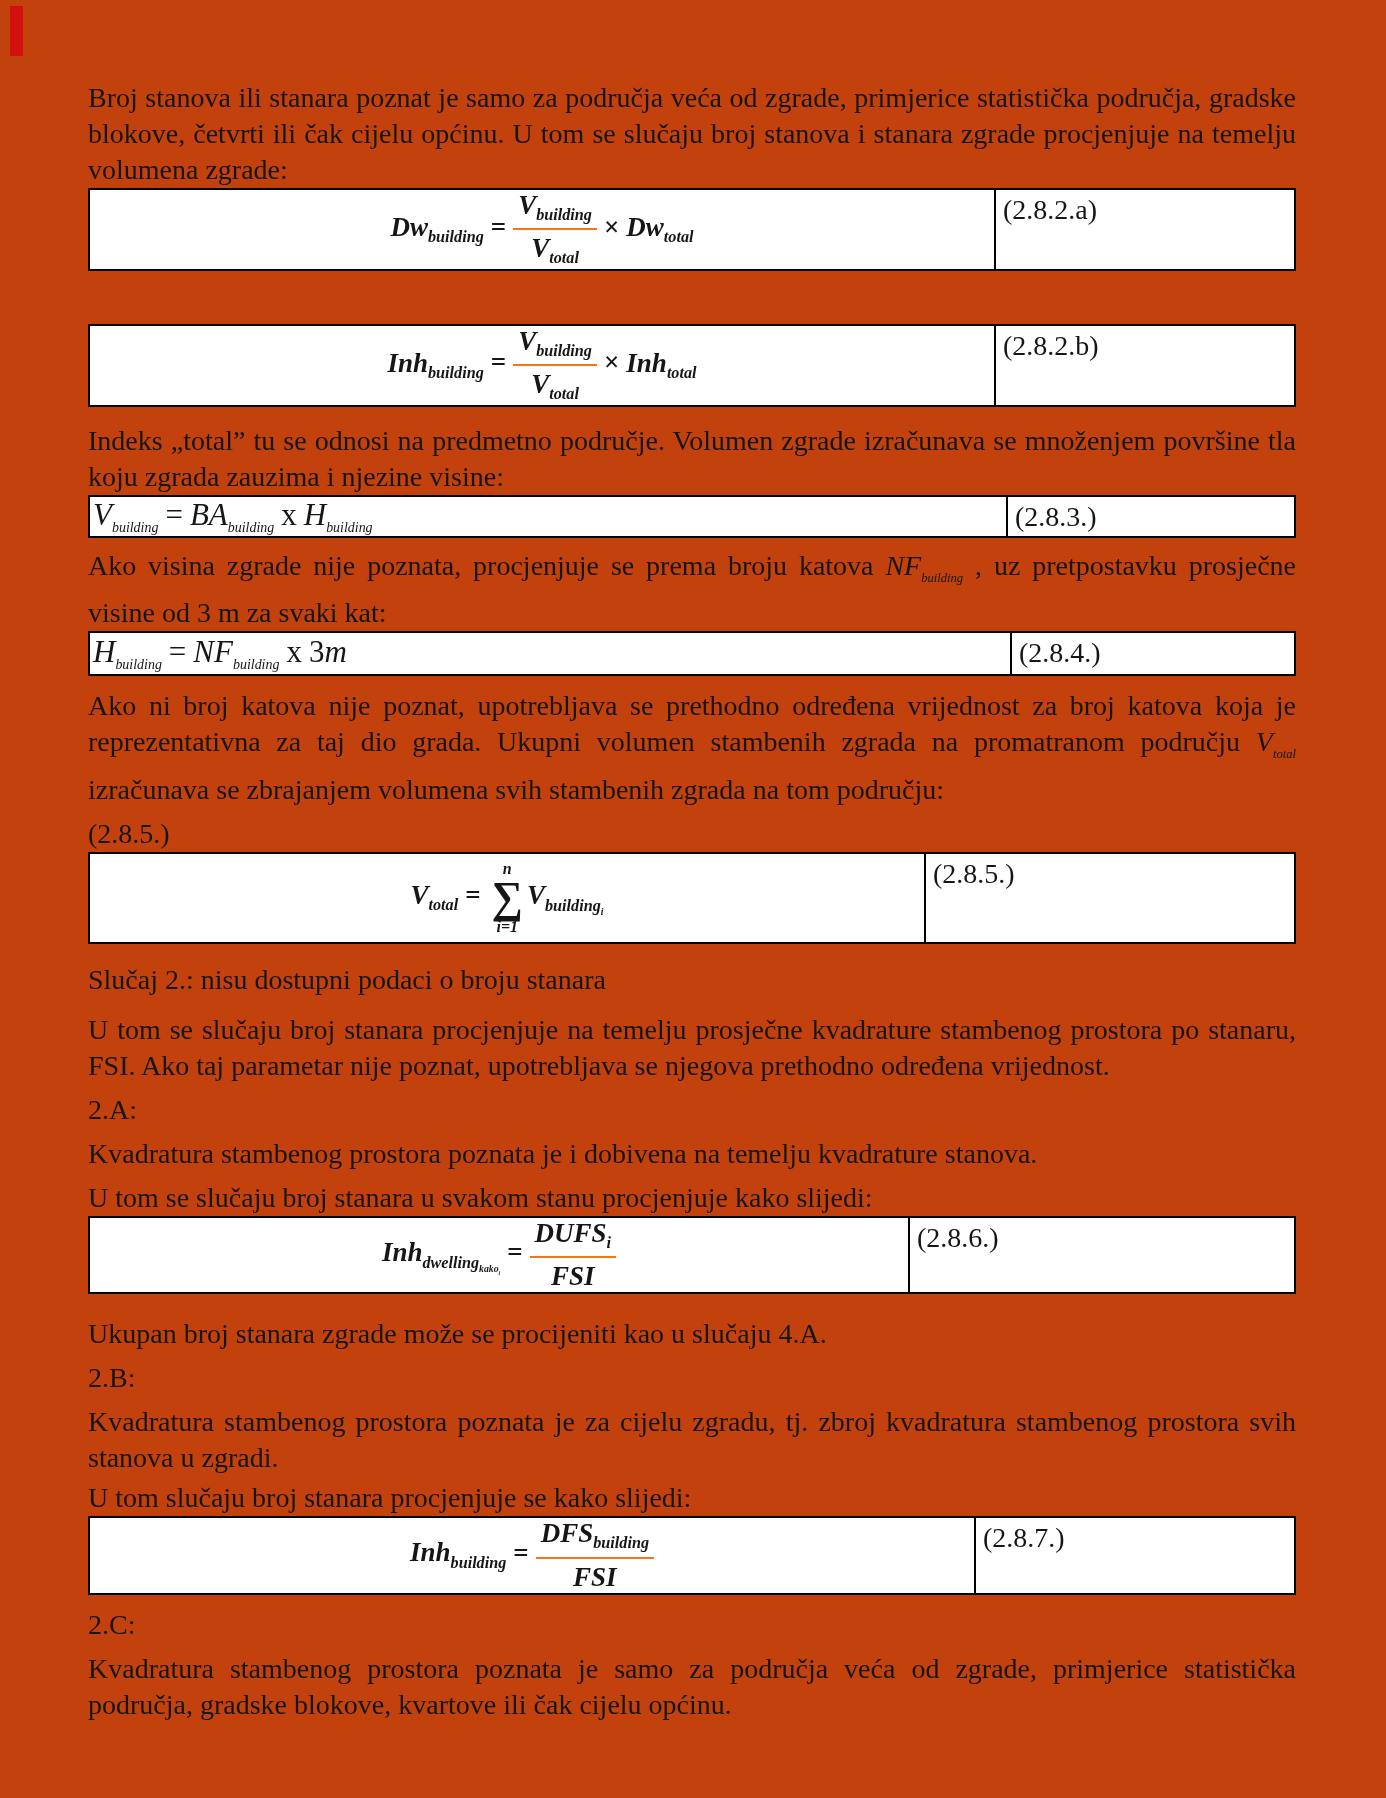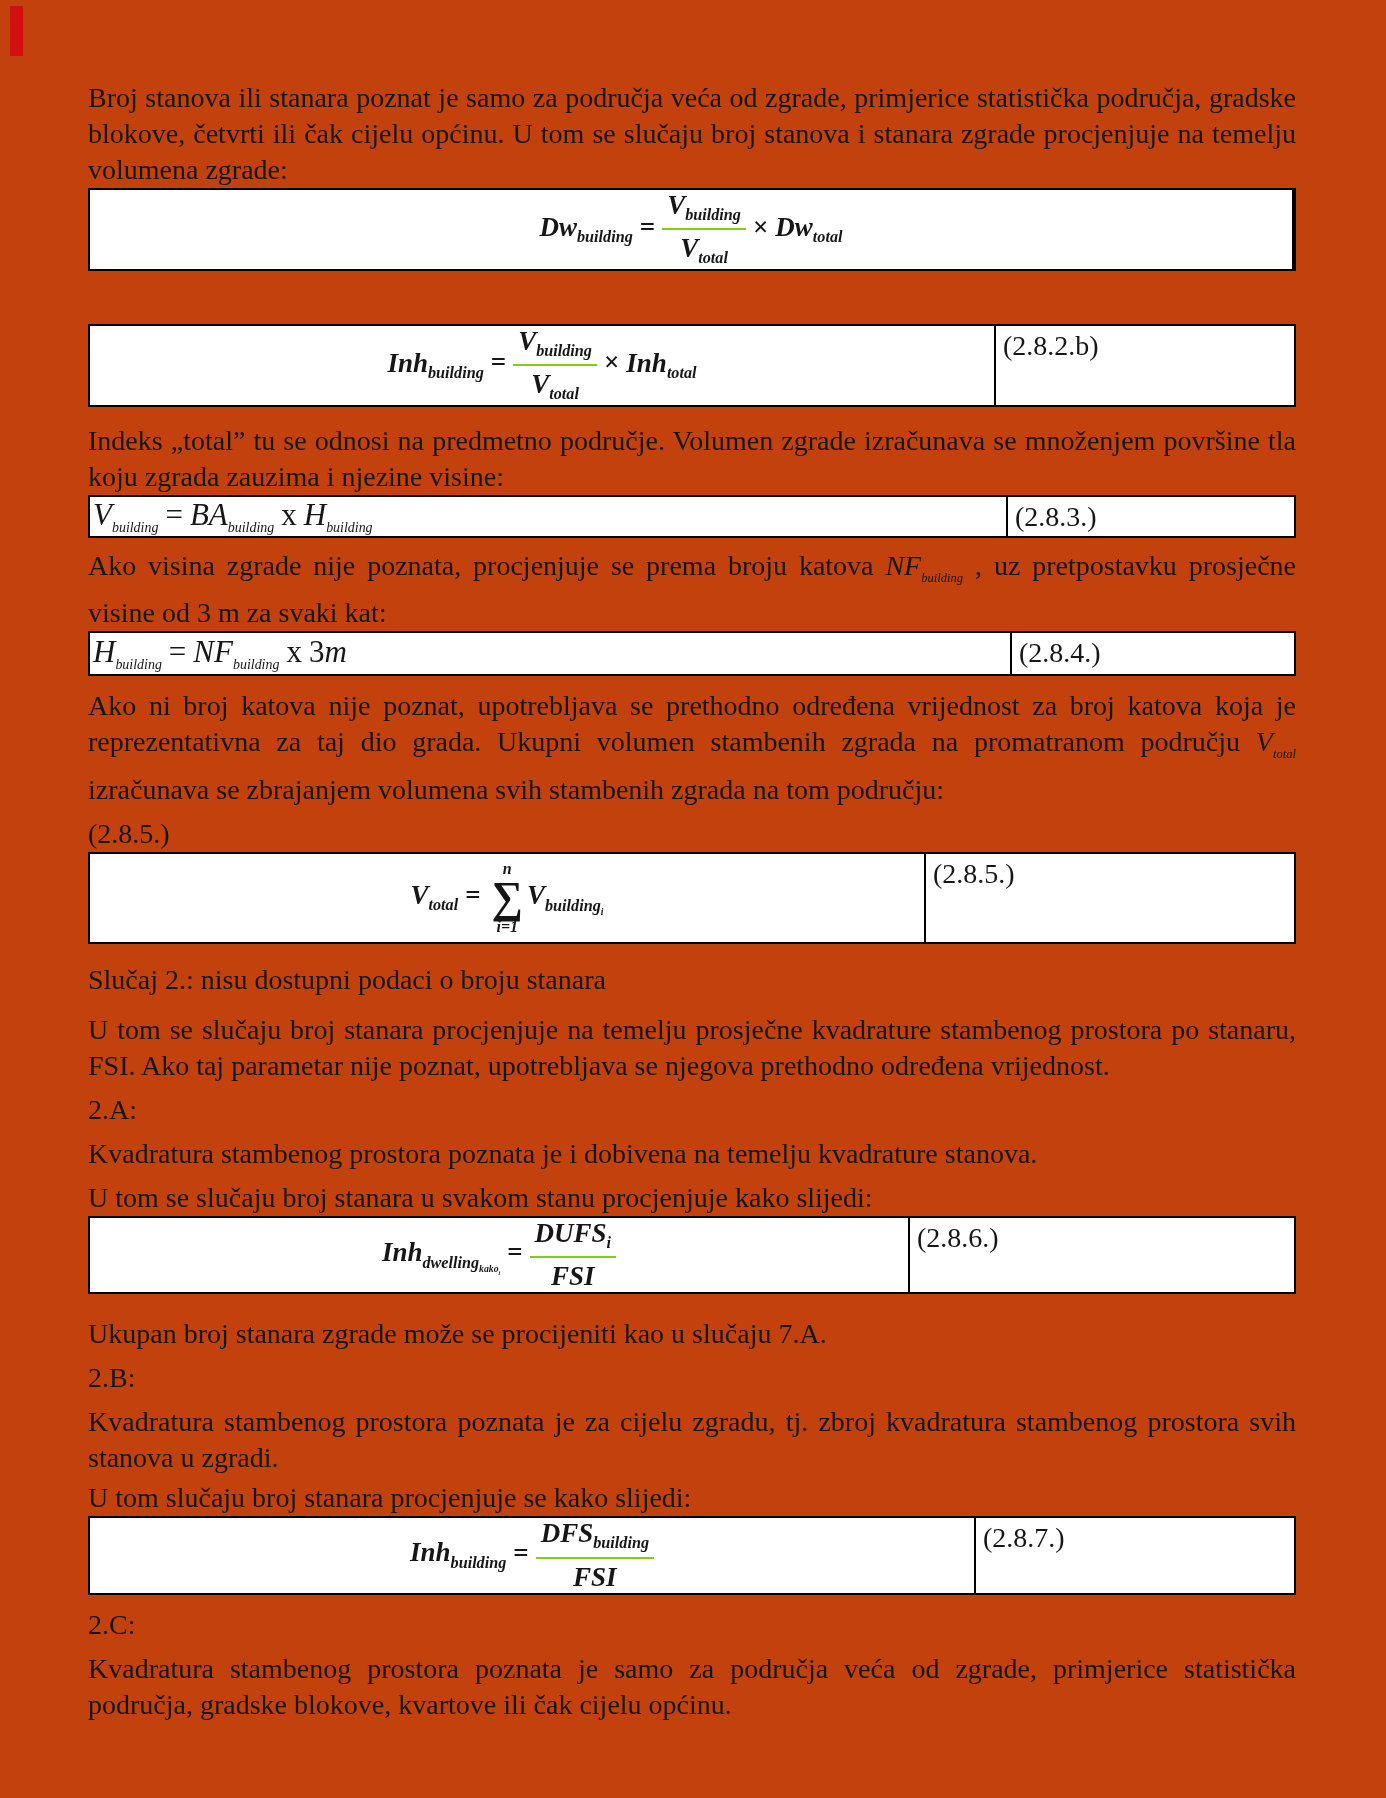--- a/index.html
+++ b/index.html
@@ -40,21 +40,21 @@
     font-size:28px; padding:4px 0 0 7px; box-sizing:border-box;
   }
   
   .math { font-style:italic; font-weight:bold; font-size:27px; white-space:nowrap; }
   .math sub { font-size:0.60em; font-style:italic; }
   .math .eq, .math .op { margin:0 7px; }
   .math .up { font-style:normal; }
   .math.light { font-weight:normal; font-size:31px; }
   .math.light sub { font-size:0.45em; }
   .frac { display:inline-block; text-align:center; vertical-align:middle; }
-  .frac .num { display:block; border-bottom:2px solid #84cc16; padding:0 5px 3px 5px; }
+  .frac .num { display:block; border-bottom:2px solid #f97316; padding:0 5px 3px 5px; }
   .frac .den { display:block; padding-top:3px; }
   .sum { display:inline-flex; flex-direction:column; align-items:center; vertical-align:middle; line-height:1; margin:0 4px; }
   .sum .lim { font-size:16px; font-style:italic; font-weight:bold; }
   .sum .sigma { font-size:44px; font-weight:bold; font-style:normal; line-height:0.95; }
   .ss { font-size:0.8em; }
 </style>
 </head>
 <body>
 
 <div class="page">
@@ -63,20 +63,21 @@
   <div class="content">
 
     <p class="body j">Broj stanova ili stanara poznat je samo za područja veća od zgrade, primjerice statistička područja, gradske blokove, četvrti ili čak cijelu općinu. U tom se slučaju broj stanova i stanara zgrade procjenjuje na temelju volumena zgrade:</p>
 
     <div class="fbox" style="min-height:72px;">
       <div class="cf">
         <span class="math">
           <span>Dw</span><sub>building</sub><span class="eq up">=</span><span class="frac"><span class="num"><span>V</span><sub>building</sub></span><span class="den"><span>V</span><sub>total</sub></span></span><span class="op up">×</span><span>Dw</span><sub>total</sub>
         </span>
       </div>
+      <div class="cl" style="width:298px;">(2.8.2.a)</div>
     </div>
 
     <div class="fbox" style="margin-top:53px; min-height:75px;">
       <div class="cf">
         <span class="math">
           <span>Inh</span><sub>building</sub><span class="eq up">=</span><span class="frac"><span class="num"><span>V</span><sub>building</sub></span><span class="den"><span>V</span><sub>total</sub></span></span><span class="op up">×</span><span>Inh</span><sub>total</sub>
         </span>
       </div>
       <div class="cl" style="width:298px;">(2.8.2.b)</div>
     </div>
@@ -132,21 +133,21 @@
 
     <div class="fbox" style="min-height:72px;">
       <div class="cf">
         <span class="math">
           <span>Inh</span><sub><span>dwelling</span><sub class="ss"><span>kako</span><sub class="ss">i</sub></sub></sub><span class="eq up">=</span><span class="frac"><span class="num"><span>DUFS</span><sub>i</sub></span><span class="den">FSI</span></span>
         </span>
       </div>
       <div class="cl" style="width:384px;">(2.8.6.)</div>
     </div>
 
-    <p class="body" style="margin-top:22px;">Ukupan broj stanara zgrade može se procijeniti kao u slučaju 7.A.</p>
+    <p class="body" style="margin-top:22px;">Ukupan broj stanara zgrade može se procijeniti kao u slučaju 4.A.</p>
 
     <p class="body" style="margin-top:8px;">2.B:</p>
 
     <p class="body j" style="margin-top:8px;">Kvadratura stambenog prostora poznata je za cijelu zgradu, tj. zbroj kvadratura stambenog prostora svih stanova u zgradi.</p>
 
     <p class="body" style="margin-top:4px;">U tom slučaju broj stanara procjenjuje se kako slijedi:</p>
 
     <div class="fbox" style="min-height:73px;">
       <div class="cf">
         <span class="math">

